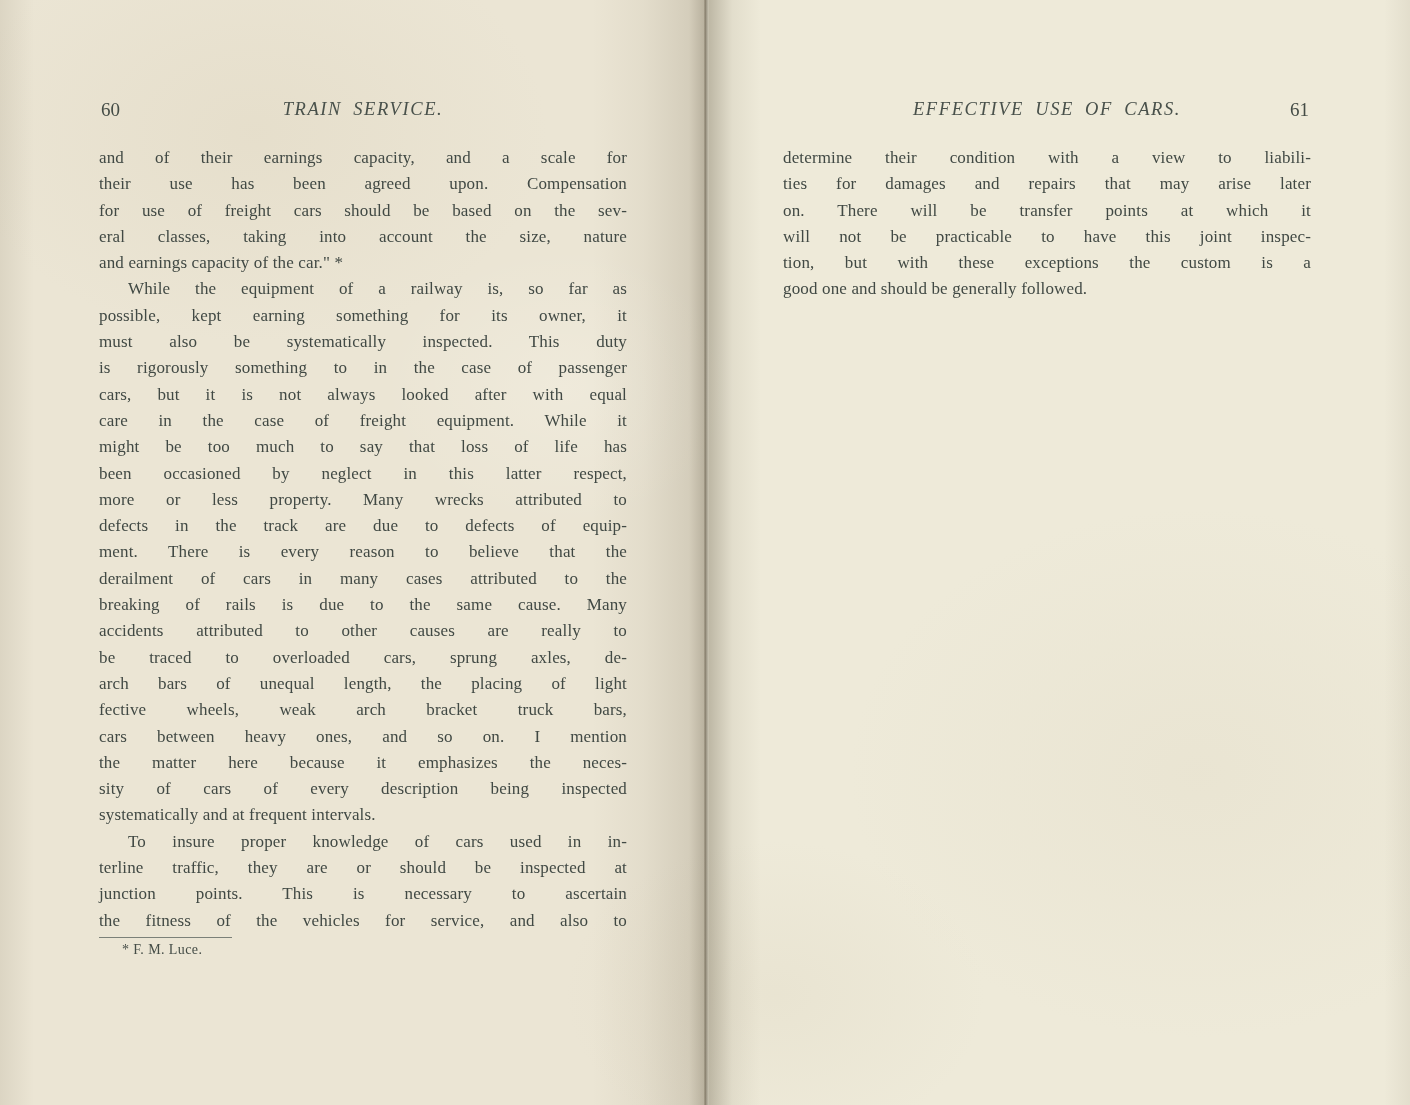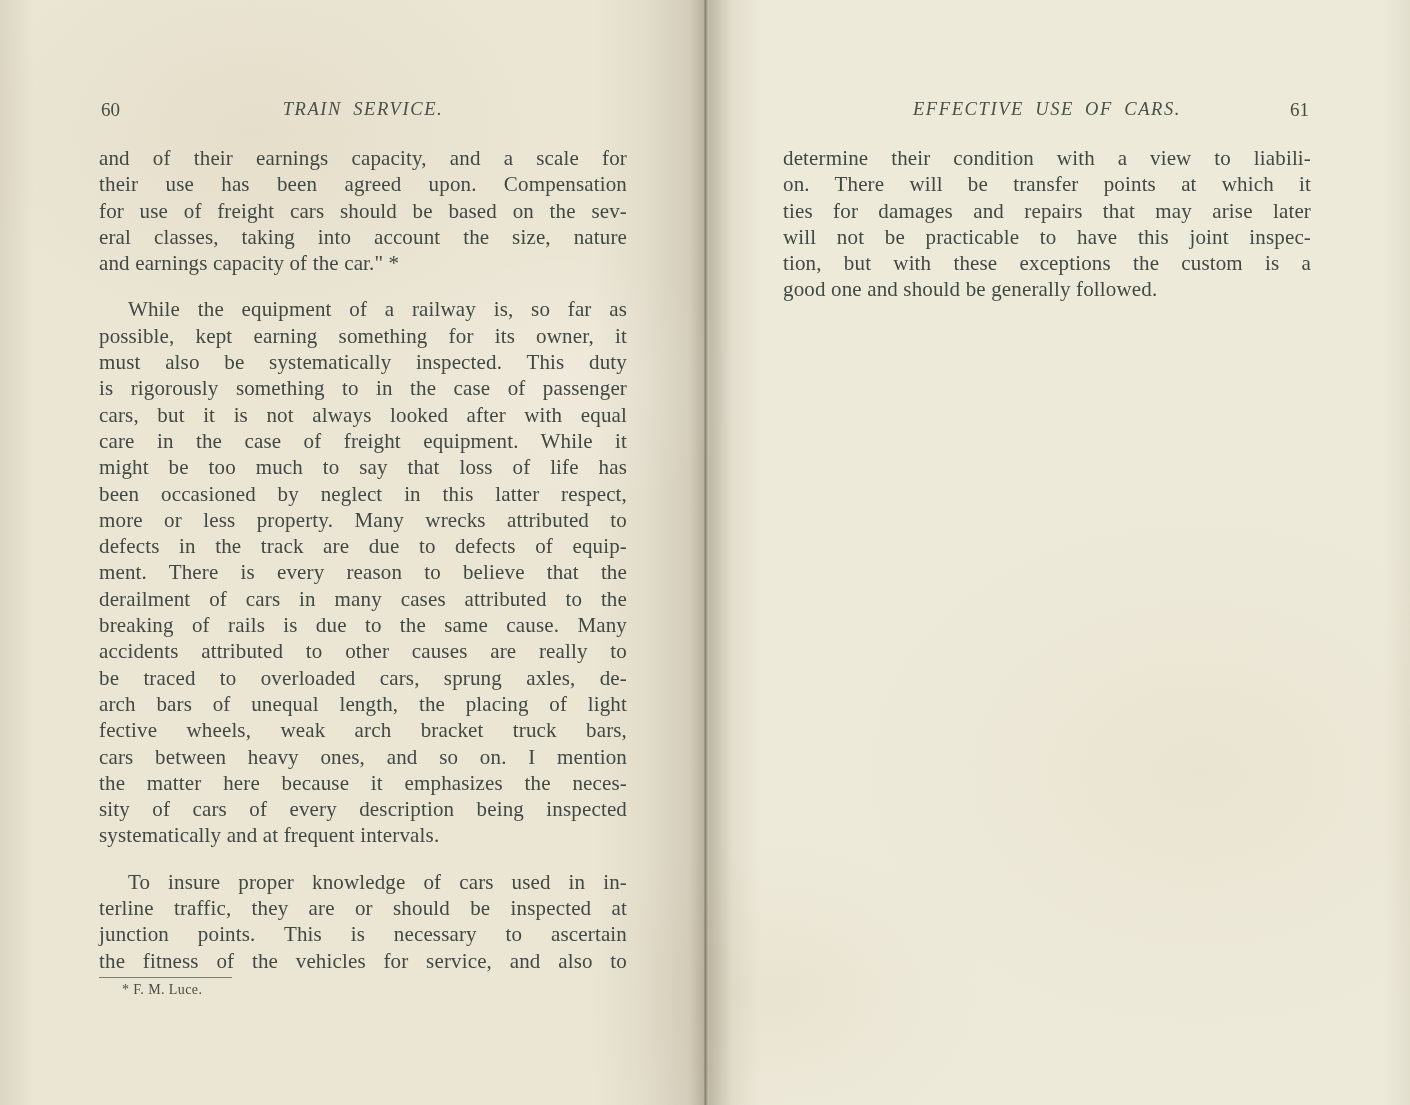--- a/index.html
+++ b/index.html
@@ -110,34 +110,34 @@
     font-size: 19px;
     font-style: normal;
     color: #444c46;
     font-family: Liberation Serif, serif;
   }
   .folio-left  { left: 2px; }
   .folio-right { right: 2px; }
 
   .page-body {
     margin-top: 22px;
-    font-size: 21px;
+    font-size: 17px;
     line-height: 26.3px;
     letter-spacing: 0.15px;
   }
   .line {
     text-align: justify;
     text-align-last: justify;
     white-space: nowrap;
   }
   .line.last {
     text-align-last: left;
     white-space: normal;
   }
-  .line.indent { text-indent: 29px; margin-top: 20px; }
+  .line.indent { text-indent: 29px; }
 
   .footnote {
     margin-top: 1px;
   }
   .footnote-rule {
     width: 133px;
     height: 1px;
     background: #7b8078;
     margin: 3px 0 4px 0;
   }
@@ -203,20 +203,20 @@
     </div>
   </div>
 
   <div class="textblock textblock-right">
     <div class="header-row">
       <span class="running-head">EFFECTIVE USE OF CARS.</span>
       <span class="folio folio-right">61</span>
     </div>
     <div class="page-body">
         <div class="line">determine their condition with a view to liabili-</div>
+        <div class="line">ties for damages and repairs that may arise later</div>
         <div class="line">on.  There will be transfer points at which it</div>
-        <div class="line">ties for damages and repairs that may arise later</div>
         <div class="line">will not be practicable to have this joint inspec-</div>
         <div class="line">tion, but with these exceptions the custom is a</div>
         <div class="line last">good one and should be generally followed.</div>
       </div>
   </div>
 </div>
 
 </body></html>

